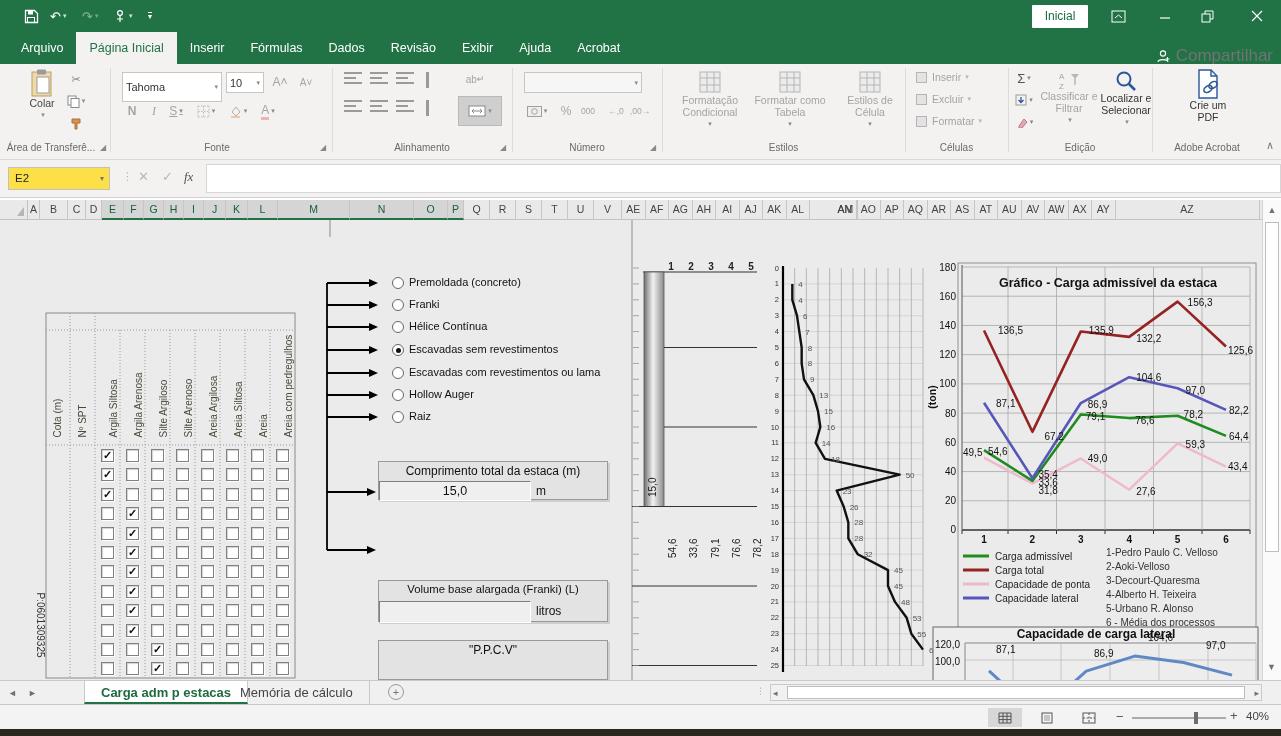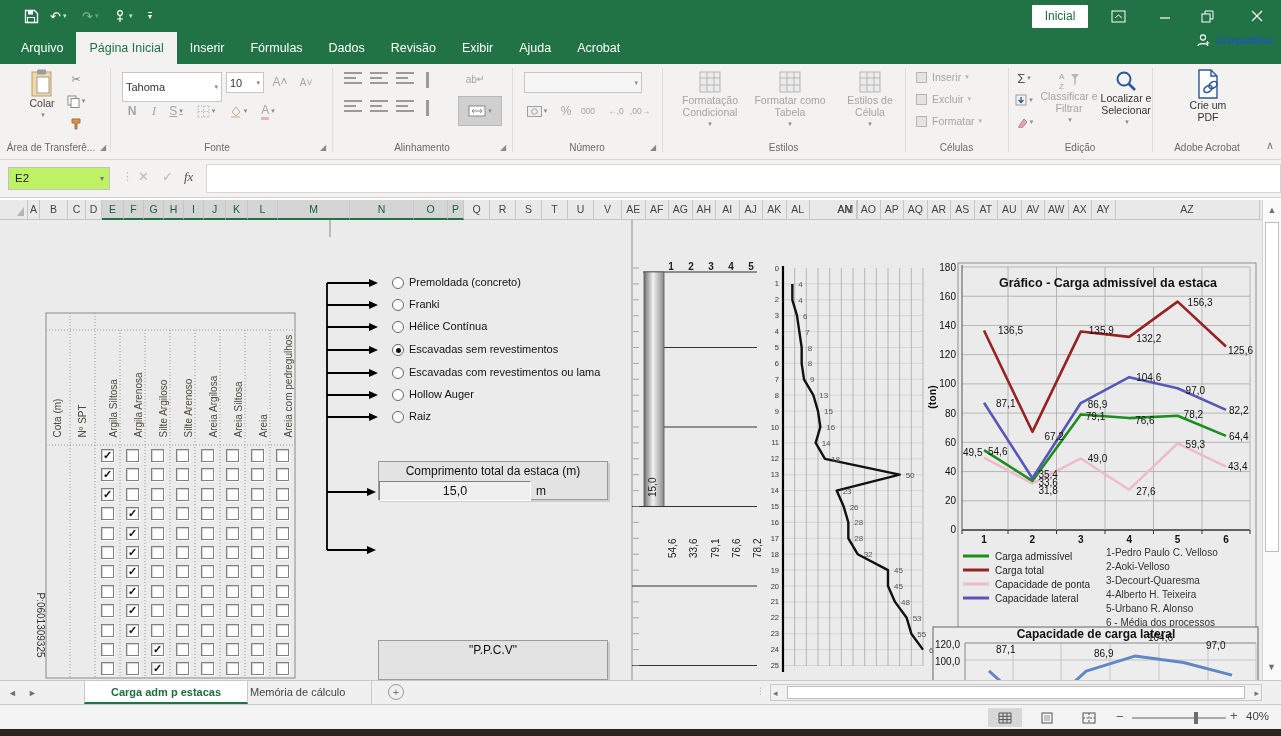--- a/index.html
+++ b/index.html
@@ -13,34 +13,34 @@
   #win-title{position:absolute;left:380px;top:0;width:540px;height:32px;line-height:32px;text-align:center;
              color:#fff;font-size:12px;white-space:nowrap;}
   #entrar{position:absolute;left:1032px;top:5px;width:56px;height:23px;background:#fff;color:#1e6b41;
           font-size:12px;text-align:center;line-height:23px;border-radius:1px;}
   .winctl{position:absolute;top:0;height:32px;width:34px;display:flex;align-items:center;justify-content:center;color:#fff;}
   
   #tabsrow{position:absolute;left:0;top:32px;width:1281px;height:32px;background:#217346;display:flex;align-items:stretch;}
   .rtab{color:#fff;font-size:12.5px;padding:0 13px;display:flex;align-items:center;white-space:nowrap;}
   .rtab.active{background:#f3f2f1;color:#217346;}
   #tellme{display:flex;align-items:center;color:#fff;font-size:12.5px;margin-left:6px;white-space:nowrap;}
-  #share{position:absolute;right:8px;top:24px;height:32px;display:flex;align-items:center;color:#1d4ed8;font-size:10px;}
+  #share{position:absolute;right:8px;top:40px;height:32px;display:flex;align-items:center;color:#737373;font-size:17px;}
   
   #ribbon{position:absolute;left:0;top:64px;width:1281px;height:96px;background:#f3f2f1;border-bottom:1px solid #d8d8d8;font-size:11px;color:#444;}
   .rsep{position:absolute;top:4px;height:84px;width:1px;background:#dcdcdc;}
   .glabel{position:absolute;top:78px;height:14px;font-size:10px;color:#6a6a6a;text-align:center;white-space:nowrap;}
   .launch{position:absolute;top:79px;width:10px;height:10px;color:#888;font-size:8px;line-height:10px;text-align:center;}
   .dis{color:#a6a4a2;}
   .selbox{background:#fff;border:1px solid #c8c6c4;display:flex;align-items:center;font-size:11px;padding:0 3px;color:#333;}
   .mini{position:absolute;width:20px;height:18px;display:flex;align-items:center;justify-content:center;}
   .dd{color:#8a8a8a;font-size:7px;margin-left:2px;}
   .bigbtn{position:absolute;display:flex;flex-direction:column;align-items:center;text-align:center;font-size:10.5px;line-height:12px;}
   
   #fbar{position:absolute;left:0;top:160px;width:1281px;height:38px;background:#f3f2f1;border-bottom:1px solid #d0d0d0;}
-  #namebox{position:absolute;left:8px;top:7px;width:102px;height:23px;background:#bef264;border:1px solid #c3c1bf;
+  #namebox{position:absolute;left:8px;top:7px;width:102px;height:23px;background:#fde047;border:1px solid #c3c1bf;
            font-size:11.5px;color:#222;line-height:21px;padding-left:6px;}
   #fx-input{position:absolute;left:206px;top:4px;width:1075px;height:29px;background:#fff;border:1px solid #d6d6d6;}
   
   #colheads{position:absolute;left:28px;top:200px;width:1234px;height:20px;background:#e9e9e9;border-bottom:1px solid #c3c3c3;}
   .colh{position:absolute;top:0;height:20px;border-right:1px solid #c6c6c6;font-size:10.5px;color:#444;
         text-align:center;line-height:19px;}
   .colh.sel{background:#d5d5d5;color:#17603a;border-bottom:2px solid #217346;}
   #corner{position:absolute;left:0;top:200px;width:28px;height:20px;background:#e9e9e9;border-right:1px solid #c3c3c3;border-bottom:1px solid #c3c3c3;}
   #rowheads{position:absolute;left:0;top:220px;width:28px;height:460px;background:#e9e9e9;border-right:1px solid #c3c3c3;}
   .rowh{position:absolute;left:0;width:28px;border-bottom:1px solid #d5d5d5;font-size:10.5px;color:#444;
@@ -50,21 +50,21 @@
   #sheet{position:absolute;left:0;top:220px;width:1281px;height:460px;overflow:hidden;background:#ebebeb;}
   .cb{position:absolute;width:13px;height:13px;background:#fff;border:1px solid #808080;
       box-shadow:1px 1px 0 #fff, inset 1px 1px 1px rgba(0,0,0,.18);font-size:11px;line-height:11px;
       text-align:center;color:#111;font-weight:bold;}
   .radio{position:absolute;width:12px;height:12px;border-radius:50%;background:#fff;border:1px solid #666;}
   .radio .dot{position:absolute;left:3px;top:3px;width:5px;height:5px;border-radius:50%;background:#111;}
   .radlbl{position:absolute;font-size:11px;color:#111;white-space:nowrap;}
   .fbox{position:absolute;background:#e3e3e3;border:1px solid #9a9a9a;box-shadow:2px 2px 0 rgba(0,0,0,.12);}
   
   #tabbar{position:absolute;left:0;top:680px;width:1281px;height:24px;background:#f0f0f0;border-top:1px solid #c9c9c9;}
-  .sheettab{position:absolute;top:0;height:23px;line-height:23px;font-size:11px;padding:0 26px;color:#444;
+  .sheettab{position:absolute;top:0;height:23px;line-height:23px;font-size:13px;padding:0 16px;color:#444;
             border-right:1px solid #c9c9c9;}
   .sheettab.active{background:#fff;color:#1e6b41;font-weight:bold;border-bottom:2px solid #217346;border-left:1px solid #c9c9c9;}
   #statusbar{position:absolute;left:0;top:704px;width:1281px;height:25px;background:#f3f3f3;border-top:1px solid #c9c9c9;}
   #taskstrip{position:absolute;left:0;top:729px;width:1281px;height:7px;background:#2b2620;}
   #vscroll{position:absolute;left:1262px;top:200px;width:19px;height:480px;background:#fafafa;border-left:1px solid #d4d4d4;}
   .scrollglyph{color:#707070;font-size:9px;text-align:center;}
   svg text{font-family:"Liberation Sans",sans-serif;}
 </style>
 </head>
 <body>
@@ -591,20 +591,25 @@
       <div class="radio" style="left: 392px; top: 147px; width: 12px; height: 12px;"></div>
       <div class="radlbl" style="left: 409px; top: 146px; width: 200px; height: 13px;">Escavadas com revestimentos ou lama</div>
       <div class="radio" style="left: 392px; top: 169px; width: 12px; height: 12px;"></div>
       <div class="radlbl" style="left: 409px; top: 168px; width: 200px; height: 13px;">Hollow Auger</div>
       <div class="radio" style="left: 392px; top: 191px; width: 12px; height: 12px;"></div>
       <div class="radlbl" style="left: 409px; top: 190px; width: 200px; height: 13px;">Raiz</div>
       <div class="fbox" style="left: 378px; top: 241px; width: 230px; height: 39px;">
         <div style="top: 2px; position: absolute; left: 0px; right: 0px; text-align: center; font-size: 12px; color: rgb(17, 17, 17); white-space: nowrap;">Comprimento total da estaca (m)</div>
         <div style="position: absolute; left: 0px; top: 19px; width: 152px; height: 20px; background: rgb(239, 239, 239); border-width: 1px; border-style: solid; border-color: rgb(128, 128, 128) rgb(255, 255, 255) rgb(255, 255, 255) rgb(128, 128, 128); border-image: initial; text-align: center; font-size: 12.5px; color: rgb(17, 17, 17); padding-top: 2px;">15,0</div>
         <div style="position: absolute; left: 157px; top: 22px; font-size: 12px; color: rgb(17, 17, 17);">m</div>
+      </div>
+      <div class="fbox" style="left: 378px; top: 360px; width: 230px; height: 42px;">
+        <div style="top: 2px; position: absolute; left: 0px; right: 0px; text-align: center; font-size: 11.3px; color: rgb(17, 17, 17); white-space: nowrap;">Volume base alargada (Franki) (L)</div>
+        <div style="position: absolute; left: 0px; top: 20px; width: 152px; height: 22px; background: rgb(239, 239, 239); border-width: 1px; border-style: solid; border-color: rgb(128, 128, 128) rgb(255, 255, 255) rgb(255, 255, 255) rgb(128, 128, 128); border-image: initial; text-align: center; font-size: 12.5px; color: rgb(17, 17, 17); padding-top: 2px;"></div>
+        <div style="position: absolute; left: 157px; top: 23px; font-size: 12px; color: rgb(17, 17, 17);">litros</div>
       </div>
       <div class="fbox" style="left: 378px; top: 420px; width: 230px; height: 40px;">
         <div style="top: 2px; position: absolute; left: 0px; right: 0px; text-align: center; font-size: 12px; color: rgb(17, 17, 17); white-space: nowrap;">"P.P.C.V"</div>
       </div>
       <svg width="1281" height="460" style="position: absolute; left: 0px; top: 0px; pointer-events: none;">
         <defs>
           <linearGradient id="pileg" x1="0" y1="0" x2="1" y2="0">
             <stop offset="0" stop-color="#6e6e6e"></stop>
             <stop offset="0.45" stop-color="#f2f2f2"></stop>
             <stop offset="1" stop-color="#8a8a8a"></stop>

